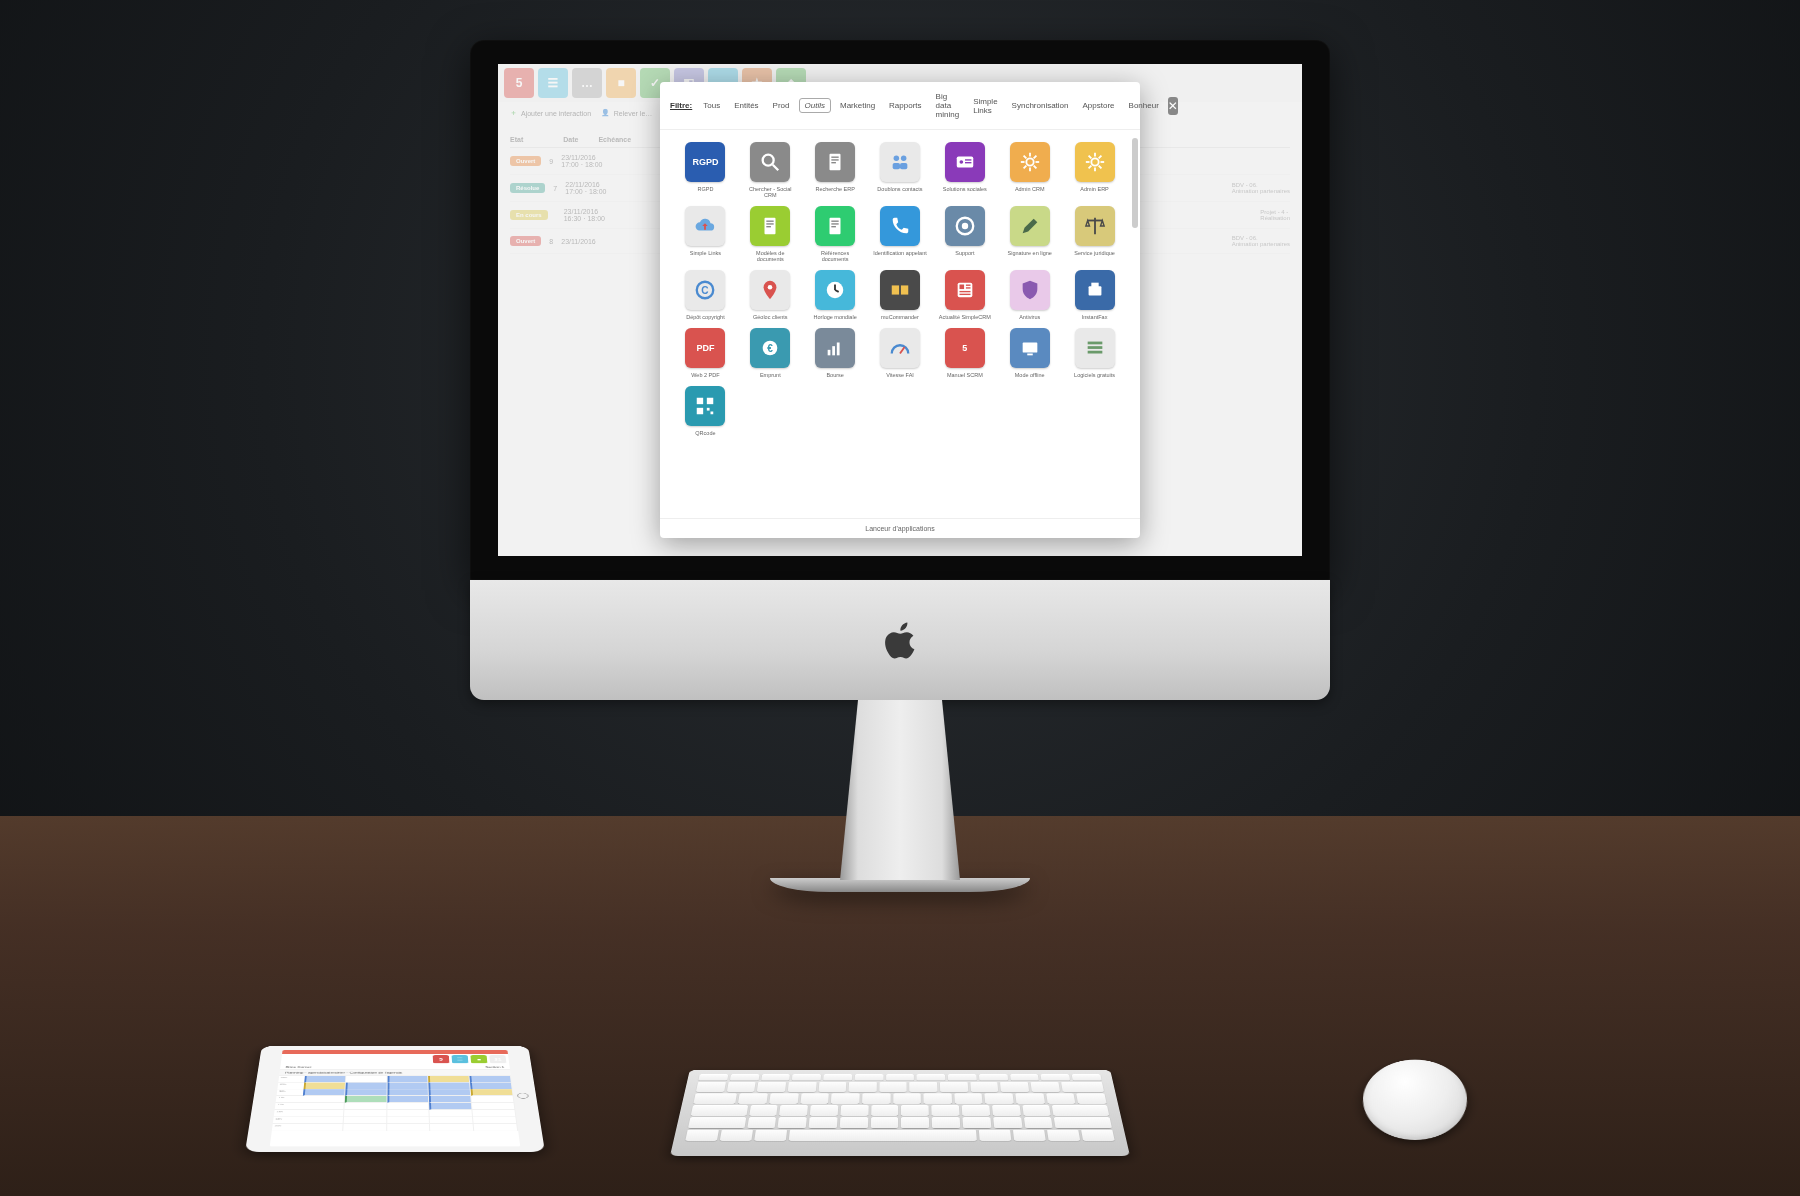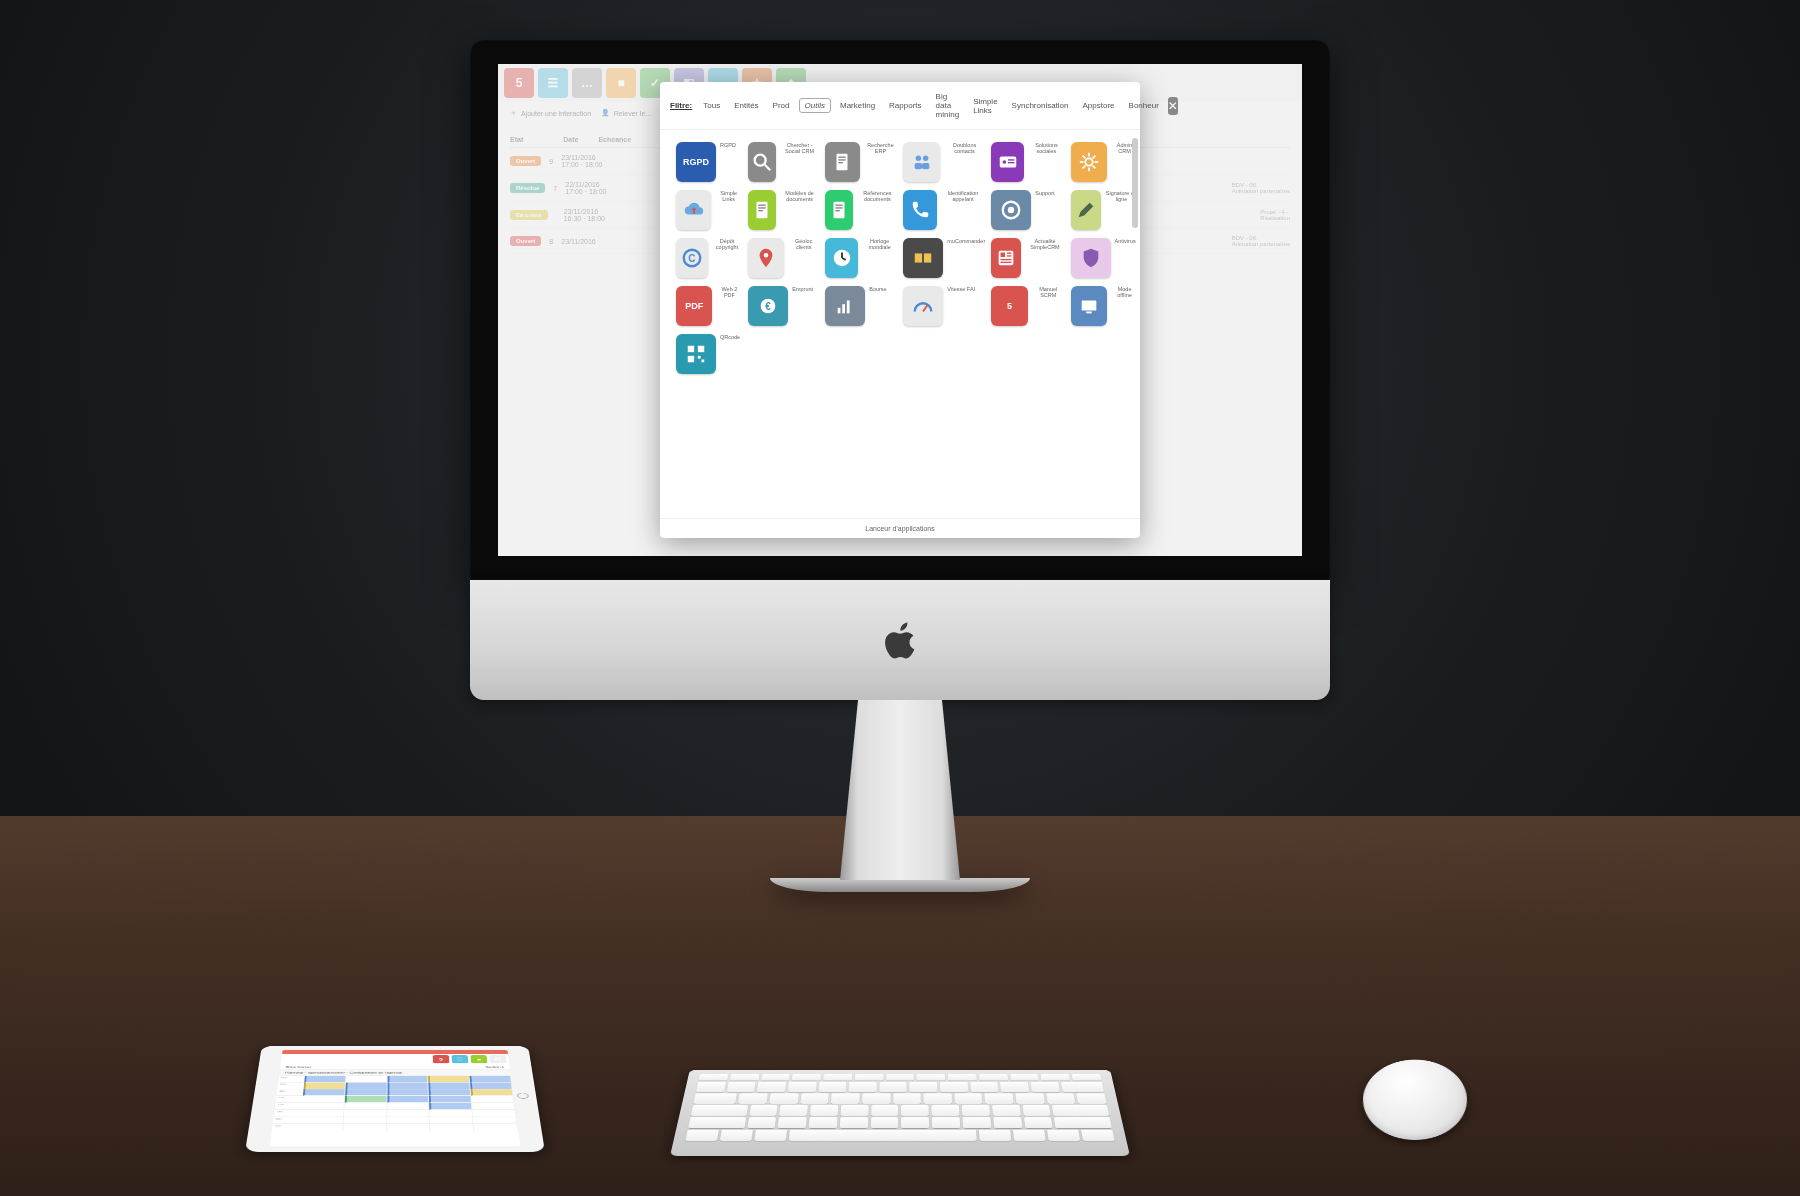--- a/index.html
+++ b/index.html
@@ -205,21 +205,22 @@
   padding: 12px 16px 4px 16px;
   position: relative;
 }
 .app-grid {
   display: grid;
   grid-template-columns: repeat(7, 1fr);
   gap: 8px 6px;
 }
 .app-item {
   display: flex;
-  flex-direction: row;
+  flex-direction: column;
+  align-items: center;
   gap: 4px;
   cursor: pointer;
 }
 .app-icon {
   width: 40px;
   height: 40px;
   border-radius: 6px;
   display: flex;
   align-items: center;
   justify-content: center;

